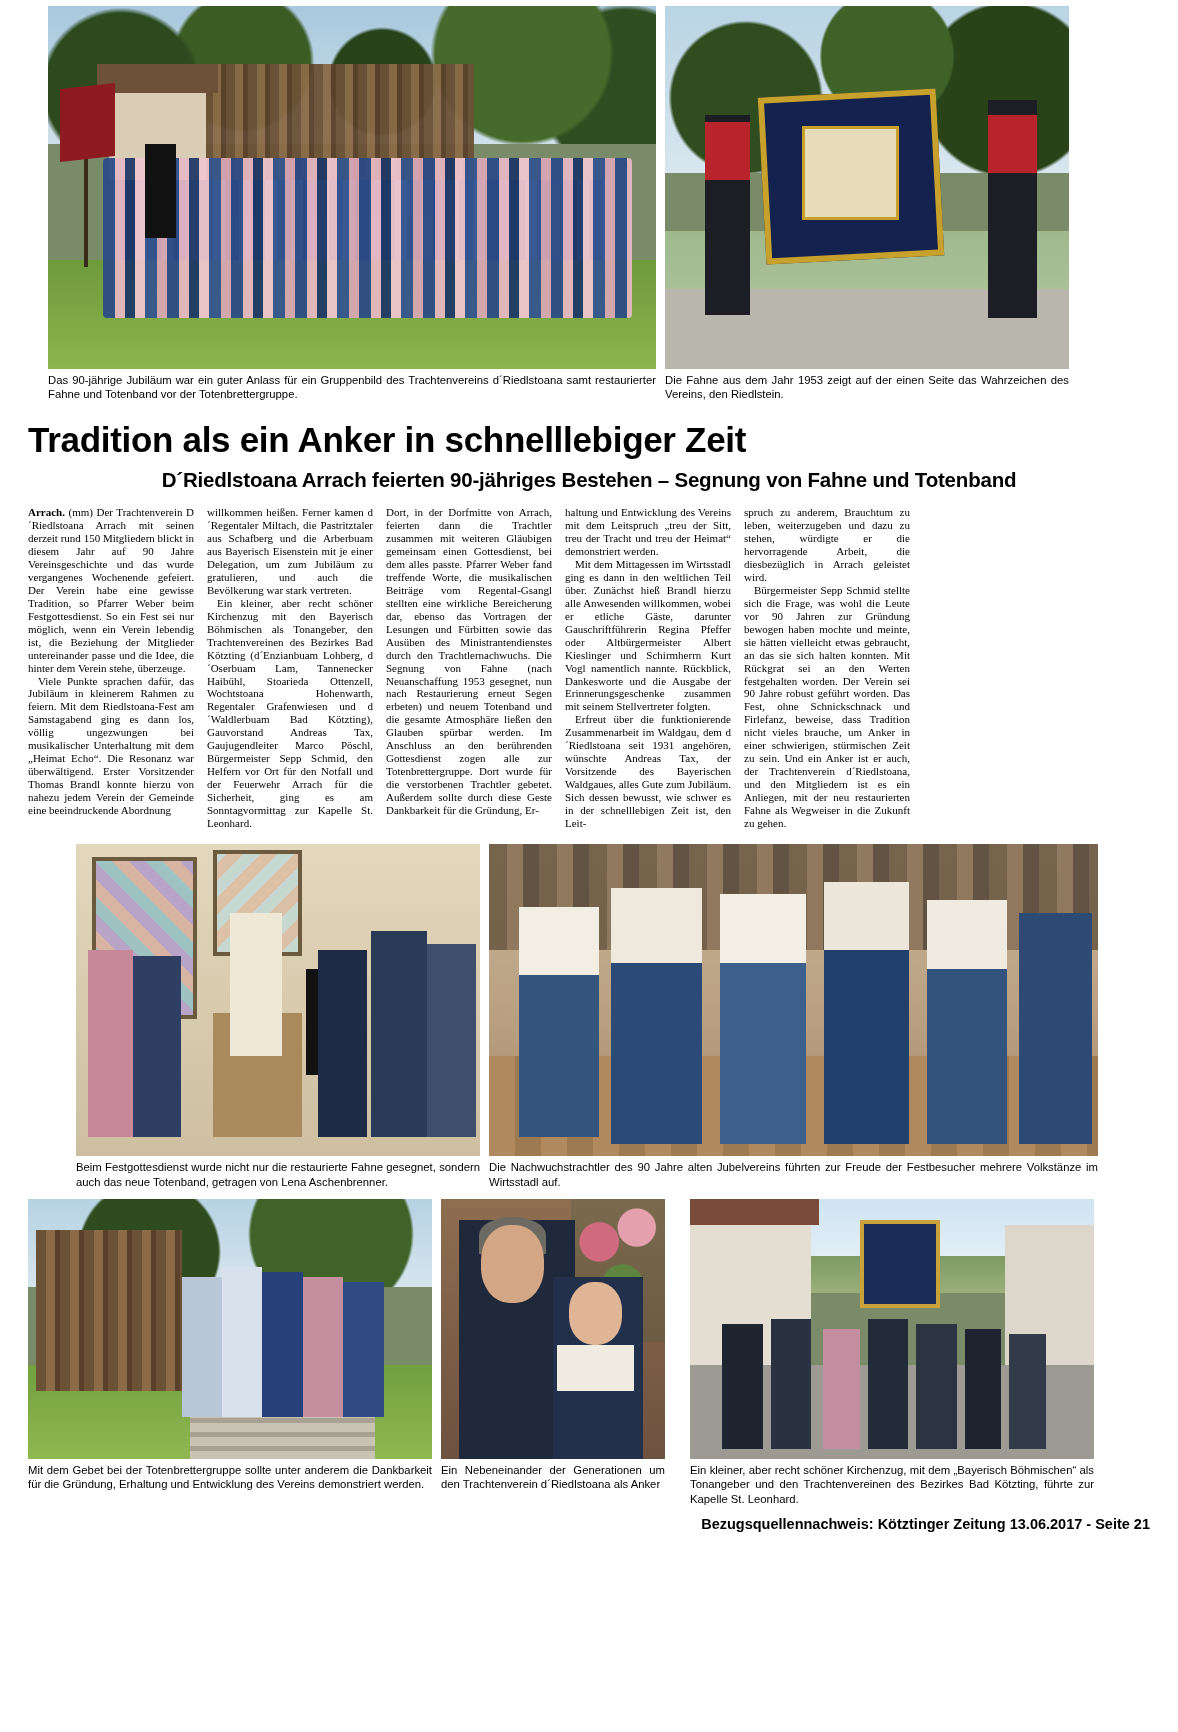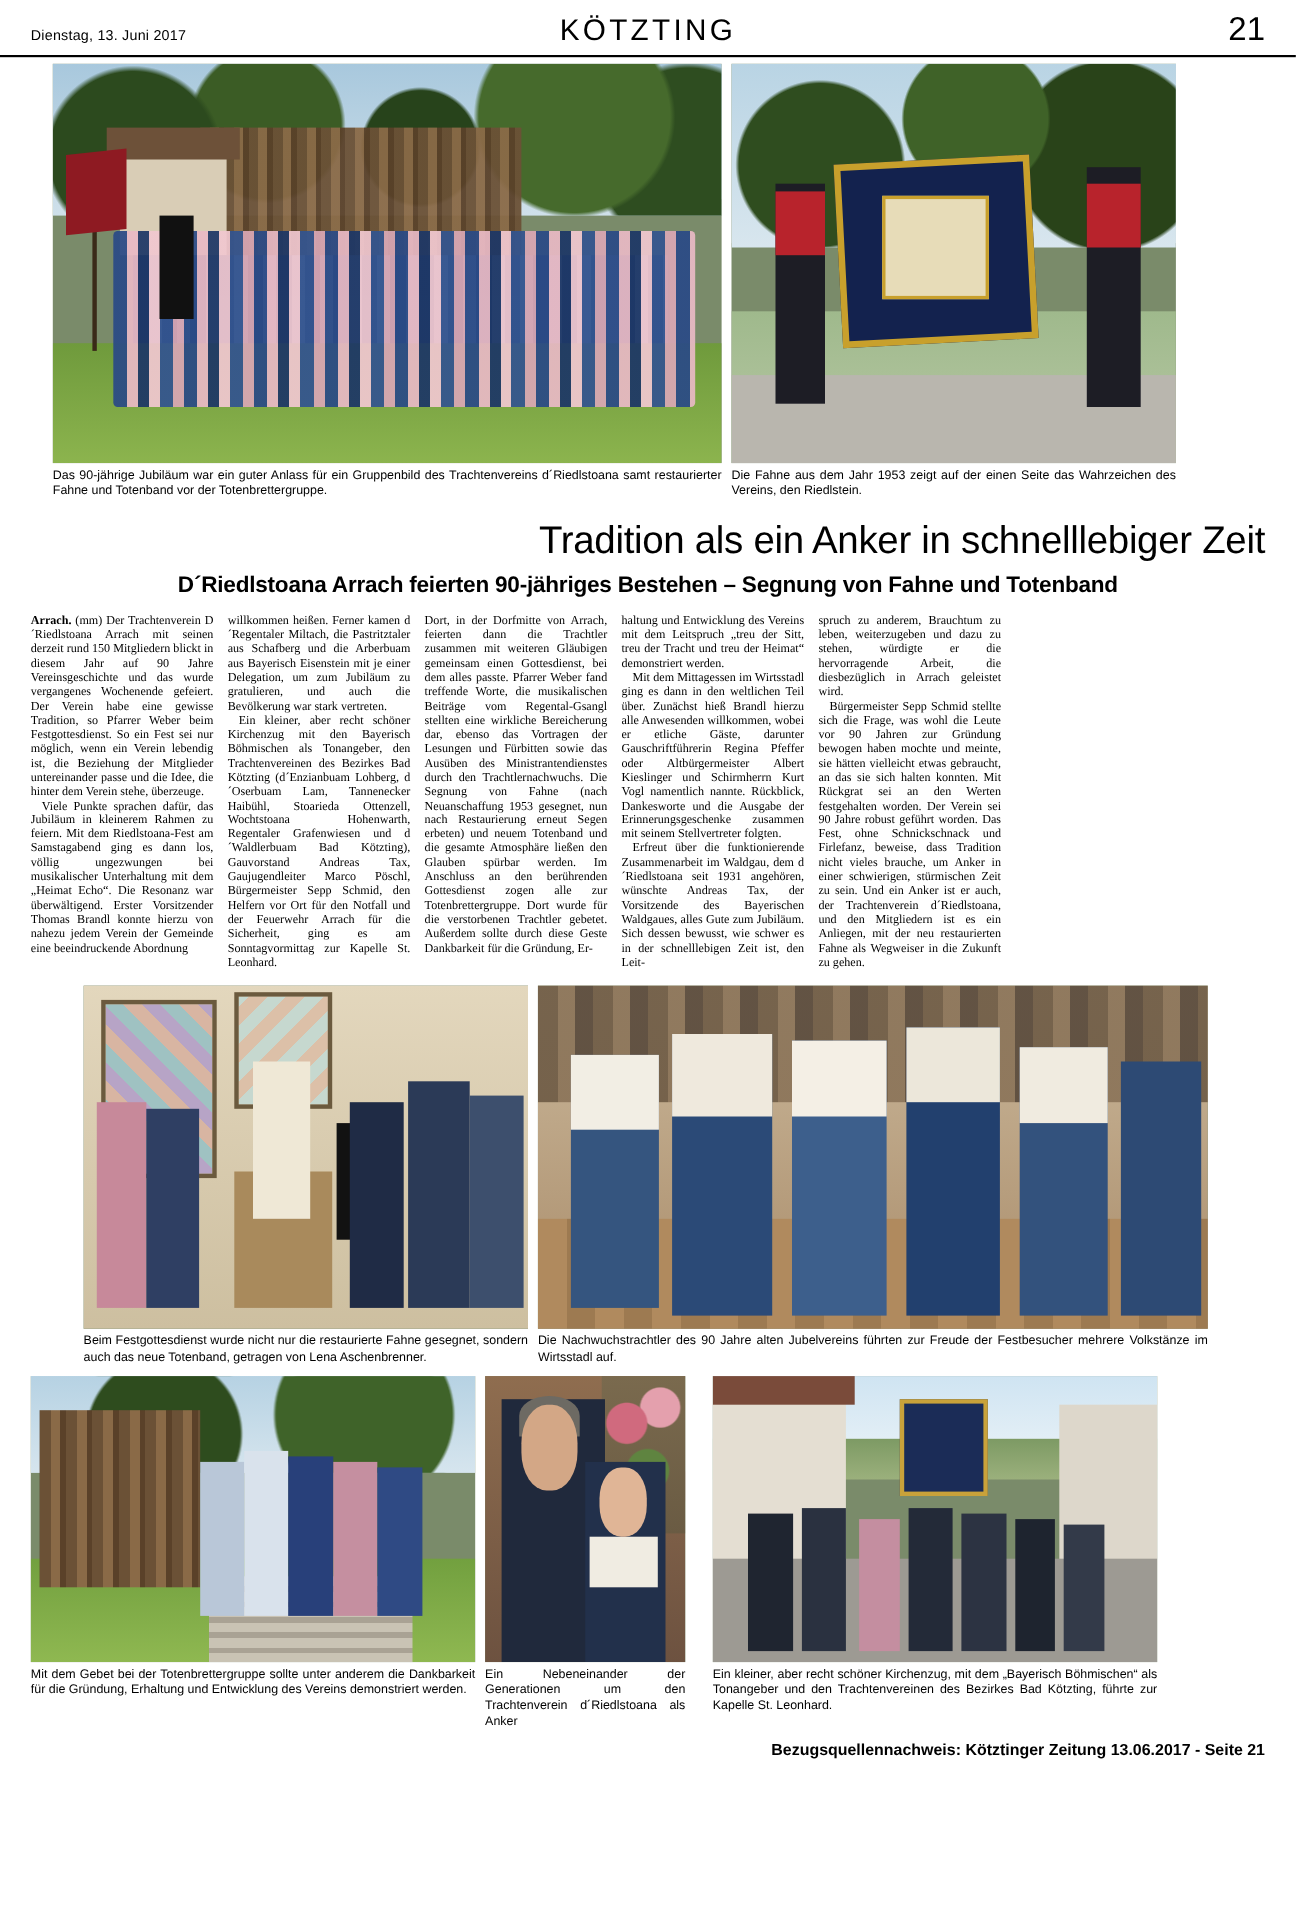--- a/index.html
+++ b/index.html
@@ -73,22 +73,22 @@
     box-sizing: border-box;
   }
   .toprow .left  { width: 608px; margin-left: 20px; }
   .toprow .right { width: 404px; }
   .toprow .photo { height: 363px; }
 
   
   .headline {
     font-family: "Liberation Sans", sans-serif;
     font-size: 35px;
-    font-weight: normal;
-    text-align: right;
+    font-weight: bold;
+    text-align: left;
     margin: 18px 28px 0 28px;
     letter-spacing: -0.3px;
   }
   .subhead {
     font-family: "Liberation Sans", sans-serif;
     font-size: 20.5px;
     font-weight: bold;
     text-align: center;
     margin: 8px 28px 0 28px;
     letter-spacing: -0.2px;
@@ -124,21 +124,21 @@
   .midrow .photo { height: 312px; }
 
   
   .botrow {
     display: flex;
     gap: 9px;
     padding: 10px 28px 0 28px;
     box-sizing: border-box;
   }
   .botrow .c1 { width: 404px; }
-  .botrow .c2 { width: 182px; }
+  .botrow .c2 { width: 224px; }
   .botrow .c3 { width: 404px; margin-left: 16px; }
   .botrow .photo { height: 260px; }
 
   .footer {
     font-family: "Liberation Sans", sans-serif;
     font-size: 14.5px;
     font-weight: bold;
     text-align: right;
     padding: 10px 28px 0 28px;
   }
@@ -277,25 +277,20 @@
   .p7 .m4      { position:absolute; left:44%; top:46%; width:10%; height:50%; background:#232a38; }
   .p7 .m5      { position:absolute; left:56%; top:48%; width:10%; height:48%; background:#2c3342; }
   .p7 .m6      { position:absolute; left:68%; top:50%; width:9%;  height:46%; background:#1e242f; }
   .p7 .m7      { position:absolute; left:79%; top:52%; width:9%;  height:44%; background:#333a49; }
 </style>
 </head>
 <body>
 
 <div class="page">
 
-  <div class="masthead">
-    <div class="date">Dienstag, 13. Juni 2017</div>
-    <div class="section">KÖTZTING</div>
-    <div class="pageno">21</div>
-  </div>
 
   <div class="toprow">
     <div class="left">
       <div class="photo p1">
         <div class="sky"></div>
           <div class="trees"></div>
           <div class="ground"></div>
         <div class="boards"></div>
           <div class="house"></div>
           <div class="roof"></div>

